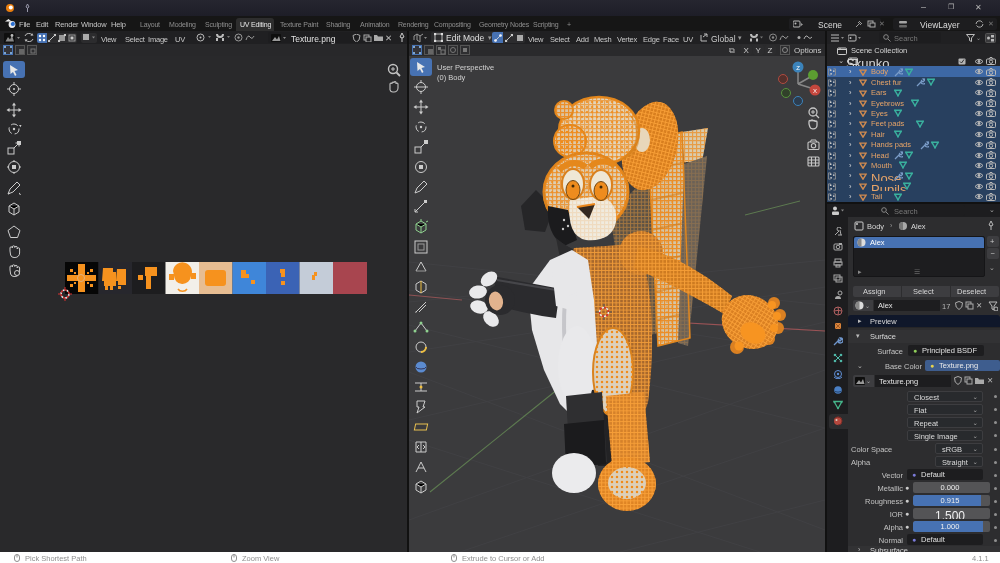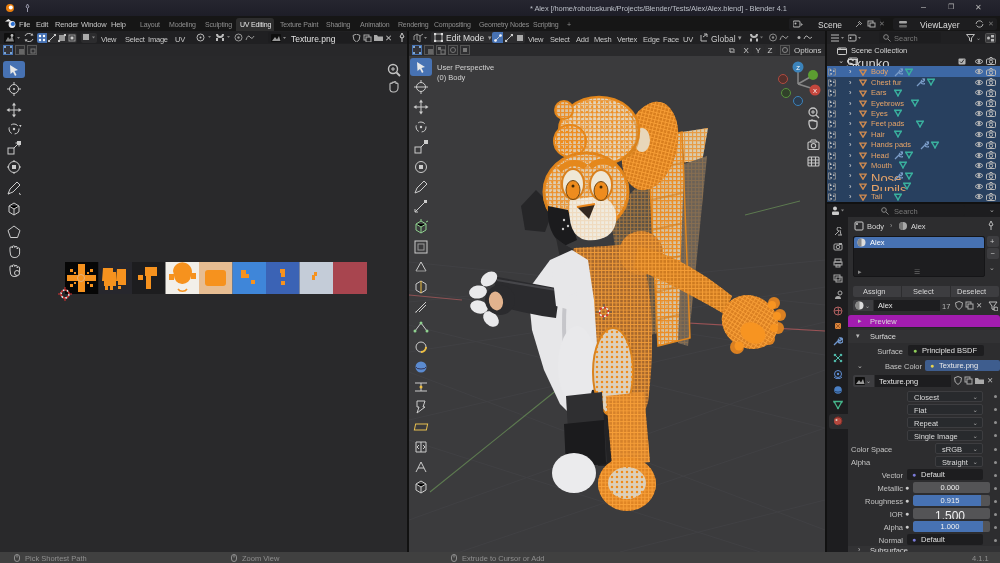--- a/index.html
+++ b/index.html
@@ -10,21 +10,20 @@
 #topbar .m{top:3.5px;font-size:7.5px;color:#c6c6c6;letter-spacing:-0.2px;}
 .wtab{top:1.5px;height:13px;line-height:13px;font-size:7px;letter-spacing:-0.2px;color:#8e8e8e;position:absolute;}
 .wtab.act{color:#e8e8e8;}
 .hdr{background:#202022;}
 .menu{font-size:7.5px;letter-spacing:-0.2px;color:#c9c9c9;position:absolute;top:3.5px;}
 .fld{background:#1d1d1f;border-radius:2px;position:absolute;}
 .ico{position:absolute;}
 </style></head><body>
 
 <div class="abs" id="titlebar">
- <span class="tx t">* Alex [/home/robotoskunk/Projects/Blender/Tests/Alex/Alex.blend] - Blender 4.1</span>
  <svg class="ico" style="left:5px;top:3px" width="10" height="10" viewBox="0 0 10 10">
       <circle cx="5" cy="5" r="4" fill="#e87d0d"></circle>
       <circle cx="5.8" cy="4.4" r="2" fill="#fff"></circle>
     </svg>
  <svg class="ico" style="left:24px;top:4px" width="7" height="8" viewBox="0 0 7 8">
       <path d="M3.5 0 L5 3 L3.5 4 L3.5 8 M3.5 4 L2 3 L3.5 0" stroke="#99a" fill="none"></path>
     </svg>
  <span class="tx" style="left:921px;top:2px;color:#b5b5b5;font-size:9px">–</span>
  <span class="tx" style="left:948px;top:3px;color:#b5b5b5;font-size:7px">❐</span>
  <span class="tx" style="left:975px;top:2.5px;color:#b5b5b5;font-size:8px">✕</span>
@@ -1334,21 +1333,21 @@
     </svg>
     <svg class="ico" style="left:138px;top:97px" width="9" height="9" viewBox="0 0 9 9">
       <rect x="1" y="1" width="5" height="5" fill="none" stroke="#aaa"></rect>
       <rect x="3" y="3" width="5" height="5" fill="#2d2d2f" stroke="#aaa"></rect>
     </svg>
 <span class="tx" style="left:149px;top:96.5px;font-size:7.5px;color:#bbb">✕</span>
 <svg class="ico" style="left:161px;top:96.5px" width="10" height="10" viewBox="0 0 10 10">
       <path d="M1 1 H9 L6 5 V9 L4 8 V5Z" fill="none" stroke="#bbb"></path>
       <circle cx="8" cy="8" r="2" fill="#2d2d2f" stroke="#bbb"></circle>
     </svg>
-    <div class="abs" style="left:21px;top:111px;width:152px;height:13px;background:#a21caf;border-radius:3px 3px 0 0;border-bottom:1px solid #252527">
+    <div class="abs" style="left:21px;top:111px;width:152px;height:13px;background:#0f172a;border-radius:3px 3px 0 0;border-bottom:1px solid #252527">
       <span class="tx" style="left:10px;top:2px;font-size:7px;color:#bbb">▸</span>
       <span class="tx" style="left:22px;top:2px;font-size:7.5px;color:#dadada">Preview</span>
     </div>
     <div class="abs" style="left:21px;top:126px;width:152px;height:13px;background:#323234">
       <span class="tx" style="left:8px;top:2px;font-size:7px;color:#bbb">▾</span>
       <span class="tx" style="left:22px;top:2px;font-size:7.5px;color:#dadada">Surface</span>
     </div>
     <span class="tx" style="left:-24px;top:142.5px;width:100px;text-align:right;font-size:7.5px;color:#c3c3c3">Surface</span>
     <div class="fld" style="left:81px;top:141px;width:76px;height:11px">
       <span class="tx" style="left:5px;top:1.5px;font-size:7px;color:#8fce5a">●</span>
@@ -1448,21 +1447,21 @@
     <div class="abs" style="left:167px;top:230px;width:3px;height:3px;background:#909090;border-radius:50%"></div>
     <div class="abs" style="left:167px;top:244px;width:3px;height:3px;background:#909090;border-radius:50%"></div>
     <div class="abs" style="left:167px;top:257px;width:3px;height:3px;background:#909090;border-radius:50%"></div>
     <div class="abs" style="left:167px;top:270px;width:3px;height:3px;background:#909090;border-radius:50%"></div>
     <div class="abs" style="left:167px;top:283px;width:3px;height:3px;background:#909090;border-radius:50%"></div>
     <div class="abs" style="left:167px;top:296px;width:3px;height:3px;background:#909090;border-radius:50%"></div>
     <div class="abs" style="left:167px;top:309px;width:3px;height:3px;background:#909090;border-radius:50%"></div>
     <div class="abs" style="left:167px;top:322px;width:3px;height:3px;background:#909090;border-radius:50%"></div>
     <div class="abs" style="left:167px;top:335px;width:3px;height:3px;background:#909090;border-radius:50%"></div>
 </div>
-<div class="abs" style="left:0;top:552px;width:1000px;height:11px;background:#404040">
+<div class="abs" style="left:0;top:552px;width:1000px;height:11px;background:#ffffff">
  <svg class="ico" style="left:14px;top:1.5px" width="6" height="8">
       <rect x="0.5" y="0.5" width="5" height="7" rx="2.5" fill="none" stroke="#8f8f8f"></rect>
       <path d="M3 0.5 v3" stroke="#8f8f8f"></path>
     </svg>
  <span class="tx" style="left:25px;top:1.5px;font-size:7.5px;color:#8f8f8f">Pick Shortest Path</span>
  <svg class="ico" style="left:231px;top:1.5px" width="6" height="8">
       <rect x="0.5" y="0.5" width="5" height="7" rx="2.5" fill="none" stroke="#8f8f8f"></rect>
       <path d="M3 0.5 v3" stroke="#8f8f8f"></path>
     </svg>
  <span class="tx" style="left:242px;top:1.5px;font-size:7.5px;color:#8f8f8f">Zoom View</span>

